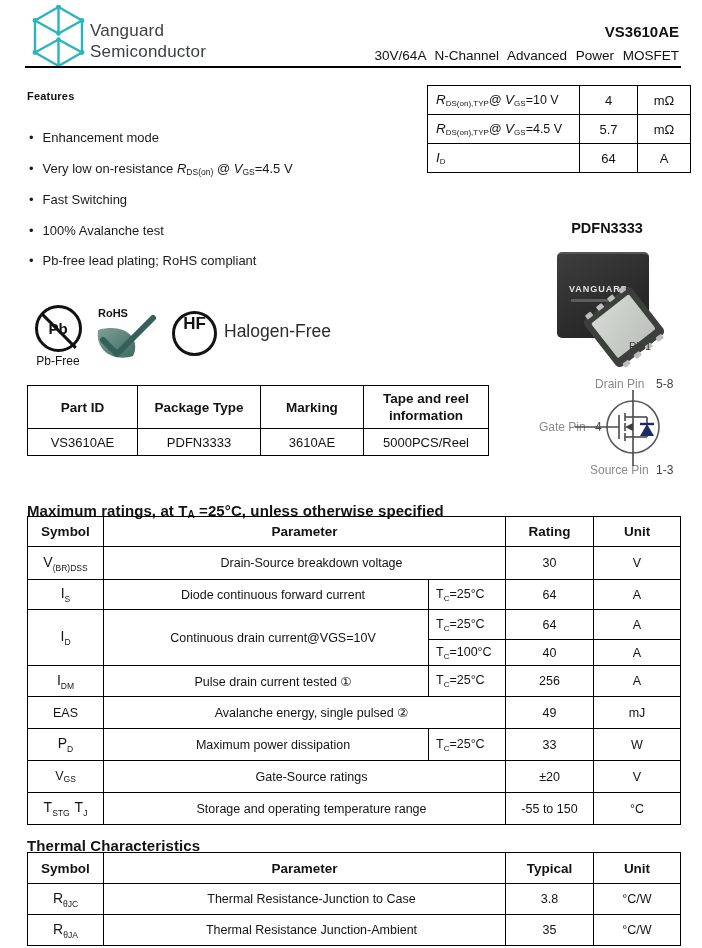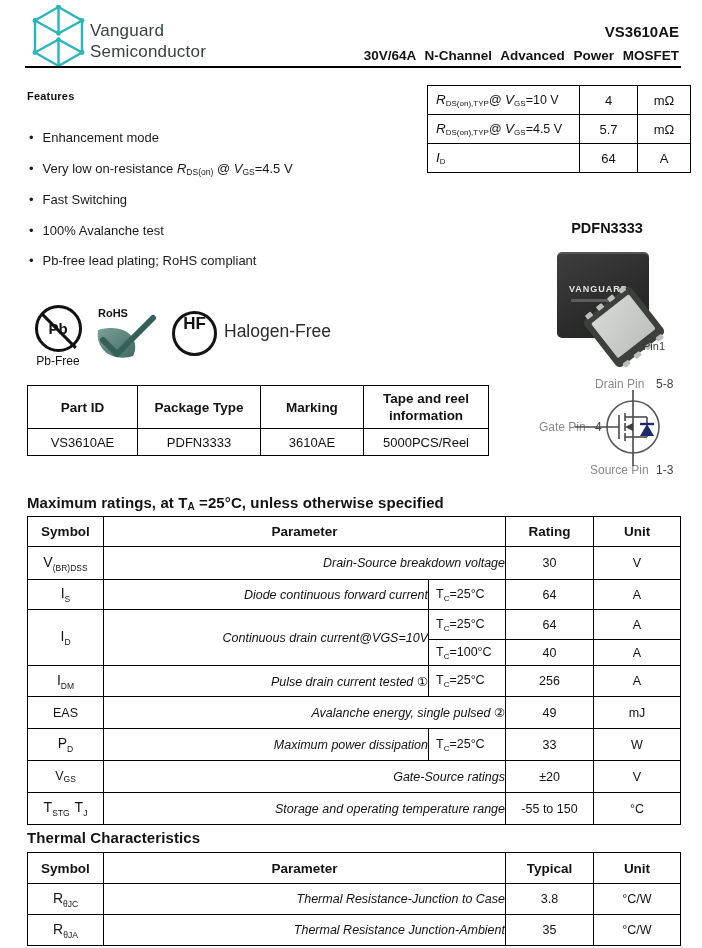--- a/index.html
+++ b/index.html
@@ -7,21 +7,21 @@
   body {
     width:702px; height:948px; position:relative; overflow:hidden;
     font-family:"Liberation Sans","DejaVu Sans",sans-serif; color:#131313;
   }
   .abs { position:absolute; }
 
   
   .logo { left:31px; top:5px; width:55px; height:63px; }
   .brand { left:90px; top:20px; font-size:17px; line-height:21px; color:#3c4043; letter-spacing:.2px; }
   .part-number { right:23px; top:23px; font-size:15px; font-weight:bold; }
-  .doc-subtitle { right:23px; top:48px; font-size:13.5px; font-weight:bold; word-spacing:5px; }
+  .doc-subtitle { right:23px; top:48px; font-size:13.5px; font-weight:normal; word-spacing:5px; }
   .hrule { left:25px; width:656px; top:66px; height:2px; background:#000; }
 
   
   .features-title { left:27px; top:90px; font-size:11px; font-weight:bold; letter-spacing:.2px; }
   .features-list { left:29px; top:130px; width:390px; list-style:none; }
   .features-list li { font-size:13px; margin-bottom:15.5px; color:#1a1a1a; }
   .features-list li::before { content:"•"; margin-right:9px; }
   .it { font-style:italic; }
   .ssub { font-size:8.5px; vertical-align:-2px; }
 
@@ -54,42 +54,42 @@
   .pkg-name { left:552px; top:220px; width:110px; text-align:center; font-size:14.5px; font-weight:bold; }
   .pkg-top { left:557px; top:252px; width:92px; height:86px; border-radius:5px;
              background:linear-gradient(150deg,#3e3e3e,#1e1e1e); border-top:2px solid #555; }
   .pkg-marking { position:absolute; left:12px; top:30px; color:#e3e3e3; font-size:9px; font-weight:bold; letter-spacing:1px; }
   .pkg-markline { position:absolute; left:14px; top:45px; width:52px; height:3px; background:#5d5d5d; }
   .pkg-bottom { left:594px; top:297px; width:60px; height:60px; transform:rotate(-38deg); }
   .pbo { position:relative; width:100%; height:100%; background:#3c3f3b; border-radius:5px; }
   .pbi { position:absolute; left:6px; top:7px; right:6px; bottom:9px; border-radius:2px;
          background:linear-gradient(160deg,#d4d8d2,#bcc1bb); }
   .pkg-pin { position:absolute; width:7px; height:5px; background:#bdbdbd; border-radius:1px; }
-  .pin1-label { left:643px; top:340px; font-size:11px; color:#3a3a3a; }
+  .pin1-label { left:629px; top:340px; font-size:11px; color:#3a3a3a; }
 
   
   .pin-diagram { left:535px; top:374px; }
   .pd-gray { fill:#8a8a8a; font-size:12px; }
   .pd-dark { fill:#3f3f3f; font-size:12px; }
 
   
   .part-table { left:27px; top:385px; width:461px; }
   .part-table td { vertical-align:middle; text-align:center; }
   .part-table .hd { height:43px; font-size:13.5px; font-weight:bold; line-height:17px; padding:0 14px; }
   .part-table .dr { height:27px; font-size:13px; }
 
   
-  .sec-title { font-size:15px; font-weight:bold; letter-spacing:.1px; }
+  .sec-title { font-size:15px; font-weight:bold; letter-spacing:.1px;margin-top:8px; }
   .t-sub { font-size:10px; vertical-align:-2px; }
 
   
   .big-table { left:27px; width:653px; }
   .big-table td { font-size:12.5px; vertical-align:middle; }
   .big-table .hdr { font-size:13.5px; font-weight:bold; text-align:center; }
-  .big-table .pl { padding-left:14px; text-align:right;font-style:italic; }
+  .big-table .pl { padding-left:14px; text-align:center; }
   .big-table .cond { padding-left:7px; text-align:left; }
   .sy { font-size:14px; }
   .sy-sub { font-size:8.5px; vertical-align:-4px; }
   .sy2 { margin-left:5px; }
   .csub { font-size:8px; vertical-align:-3px; }
   .h30 { height:30px; } .h33 { height:33px; } .h26 { height:26px; }
   .h31 { height:31px; } .h32 { height:32px; }
 </style>
 </head>
 <body>

